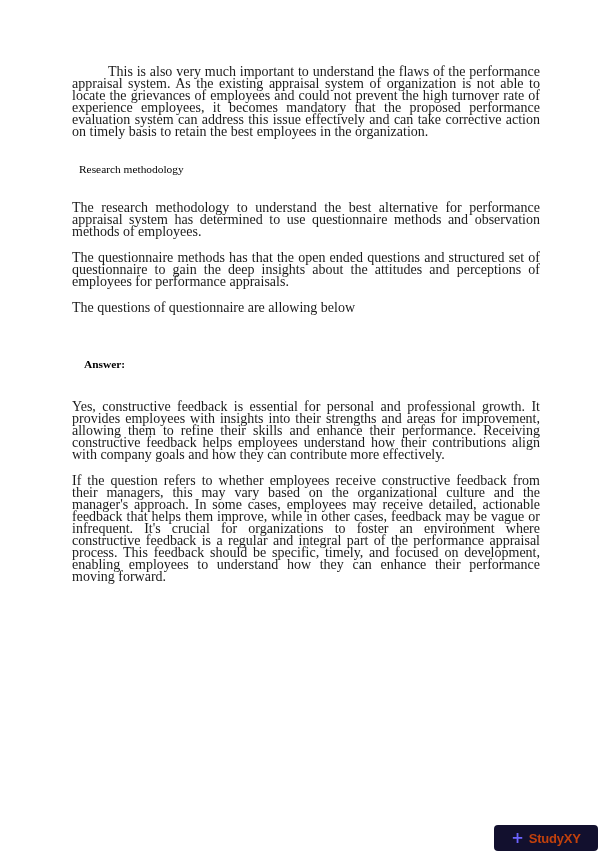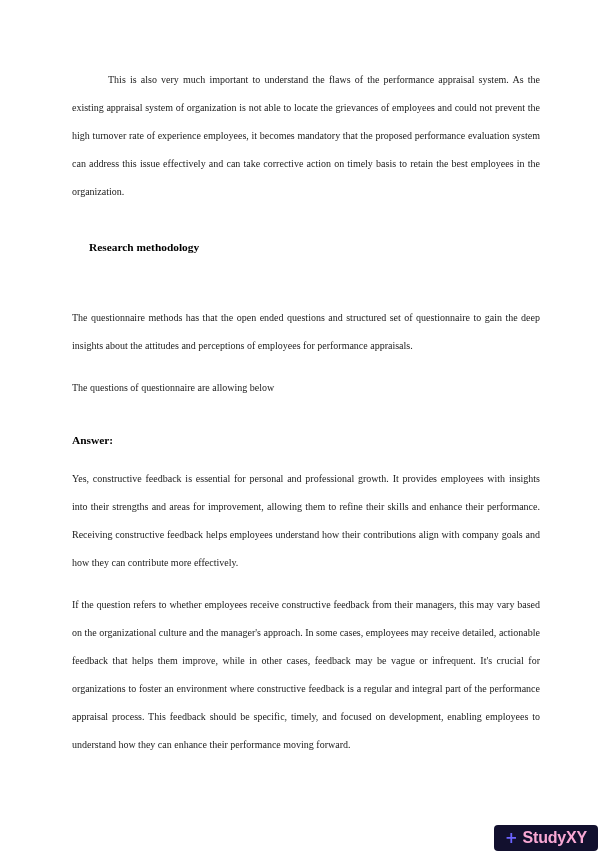--- a/index.html
+++ b/index.html
@@ -24,43 +24,43 @@
     background: #ffffff;
   }
   .content {
     position: absolute;
     left: 72px;
     top: 66px;
     width: 468px;
   }
   p {
     margin: 0 0 0 0;
-    font-size: 10px;
-    line-height: 28px;
+    font-size: 14px;
+    line-height: 12px;
     text-align: justify;
     text-justify: inter-word;
     color: #1a1a1a;
   }
   p.indented {
     text-indent: 36px;
   }
   .spacer-md { height: 14px; }
   .heading {
     font-size: 11.4px;
     line-height: 21.5px;
-    font-weight: bold;
+    font-weight: normal;
     color: #000000;
-    margin: 17px;
+    margin: 7px;
   }
   .answer-label {
     font-size: 11.4px;
     line-height: 21.5px;
     font-weight: bold;
     color: #000000;
-    margin: 0;
+    margin: 12px;
   }
   .watermark {
     position: absolute;
     right: 14px;
     bottom: 14px;
     height: 26px;
     min-width: 104px;
     background: #12102e;
     border-radius: 4px;
     display: flex;
@@ -71,43 +71,44 @@
     box-sizing: border-box;
   }
   .watermark .plus {
     color: #6c63ff;
     font-family: "DejaVu Sans", sans-serif;
     font-size: 15px;
     font-weight: bold;
     line-height: 1;
   }
   .watermark .brand {
-    color: #f9a8d4;
+    color: #c2410c;
     font-family: "Liberation Sans", sans-serif;
-    font-size: 16px;
+    font-size: 13px;
     font-weight: bold;
     letter-spacing: -0.2px;
     line-height: 1;
   }
 </style>
 </head>
 <body>
 
 <div class="page">
 
   <div class="content">
 
     <p class="indented">This is also very much important to understand the flaws of the performance appraisal system. As the existing appraisal system of organization is not able to locate the grievances of employees and could not prevent the high turnover rate of experience employees, it becomes mandatory that the proposed performance evaluation system can address this issue effectively and can take corrective action on timely basis to retain the best employees in the organization.</p>
 
     <div class="spacer-md"></div>
 
     <p class="heading">Research methodology</p>
 
     <div class="spacer-md"></div>
 
+    <p>The research methodology to understand the best alternative for performance appraisal system has determined to use questionnaire methods and observation methods of employees.</p>
 
     <div class="spacer-md"></div>
 
     <p>The questionnaire methods has that the open ended questions and structured set of questionnaire to gain the deep insights about the attitudes and perceptions of employees for performance appraisals.</p>
 
     <div class="spacer-md"></div>
 
     <p>The questions of questionnaire are allowing below</p>
 
     <div class="spacer-md"></div>

